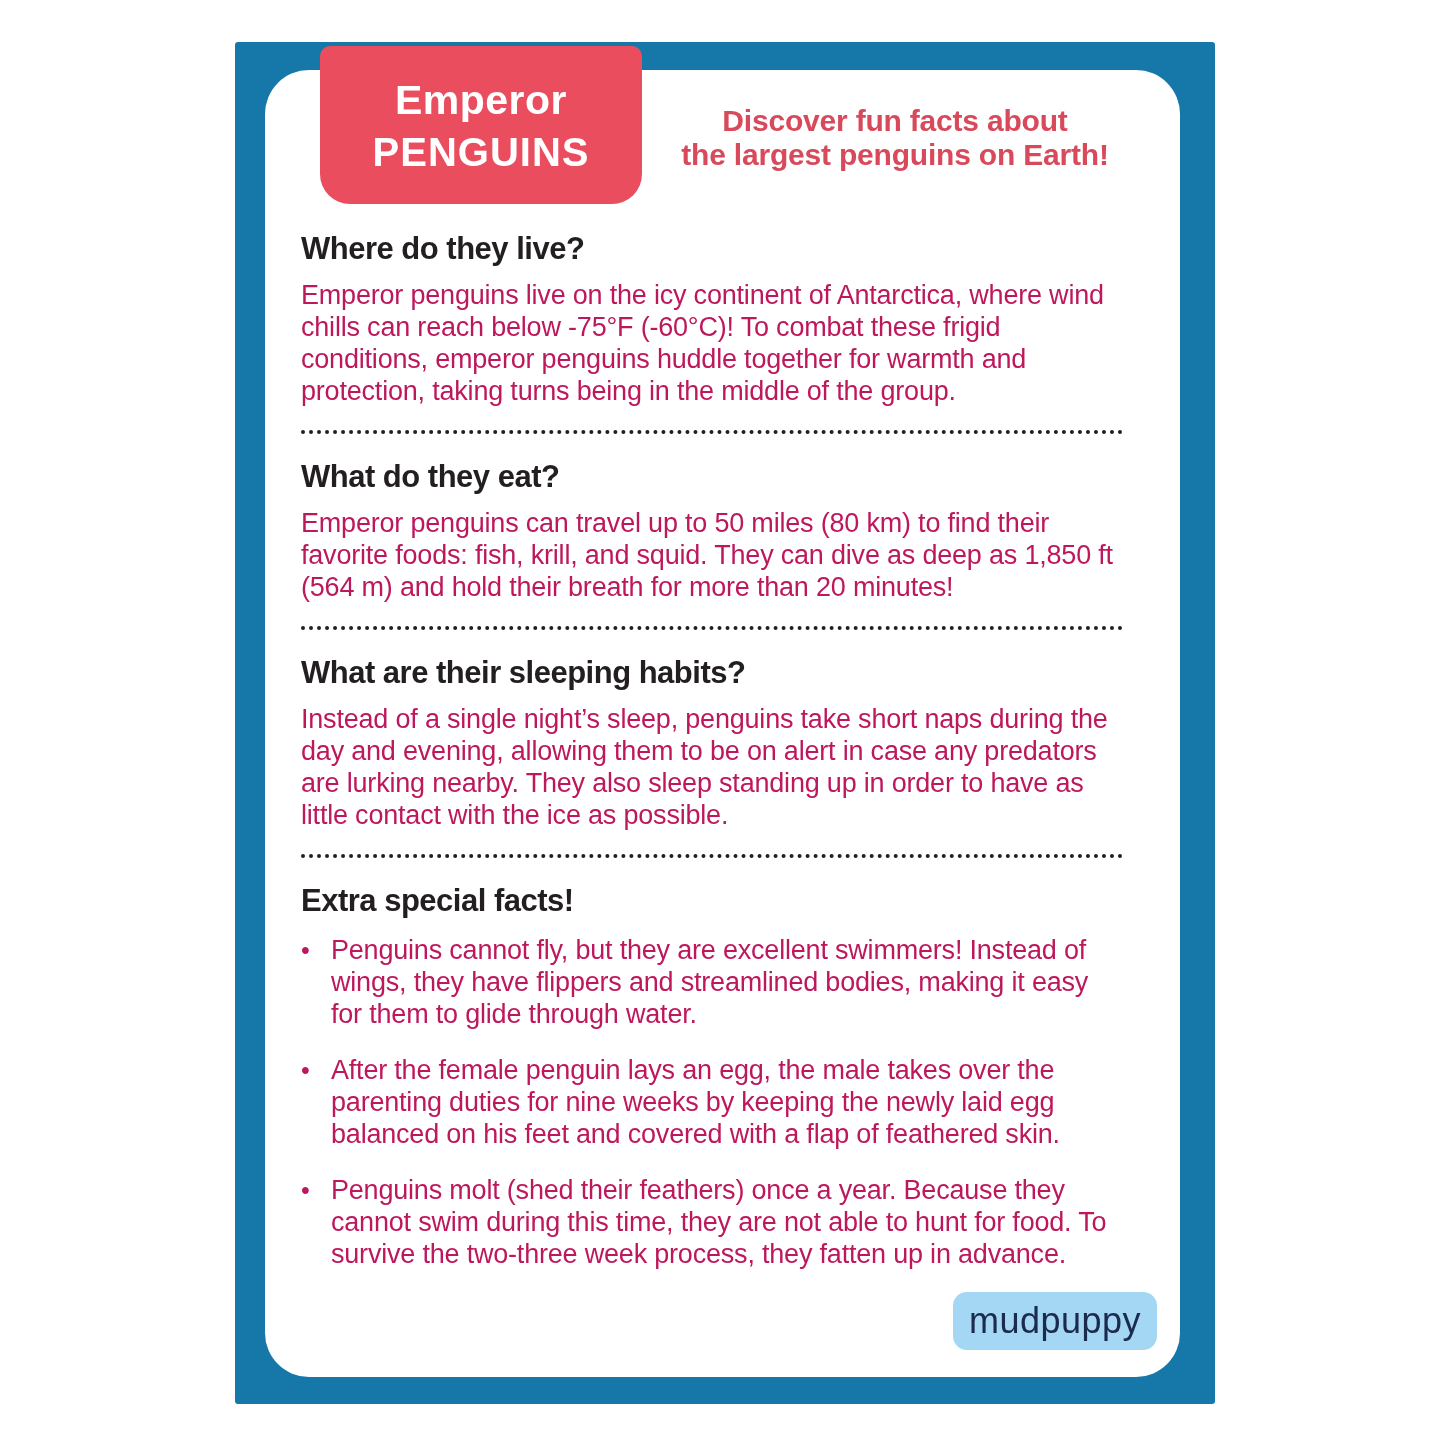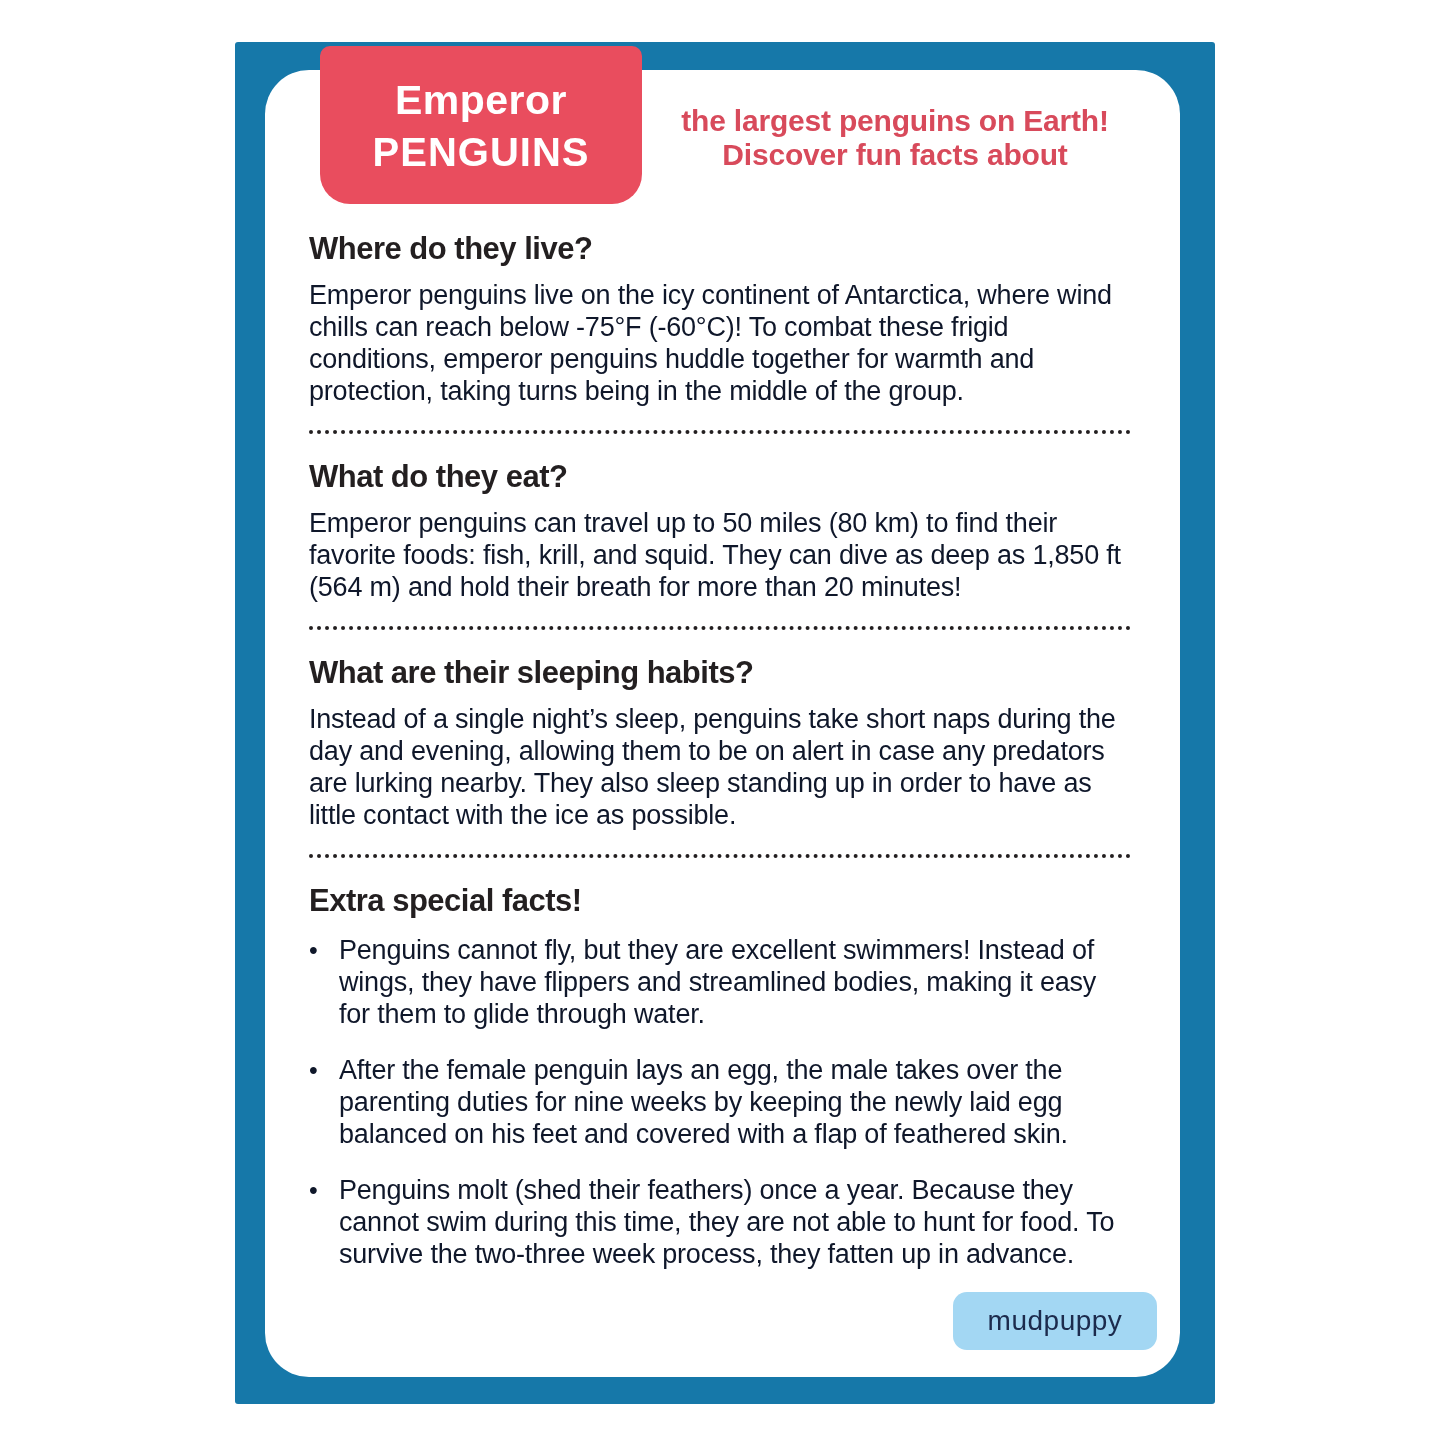--- a/index.html
+++ b/index.html
@@ -55,35 +55,35 @@
     text-align: center;
     color: #d84a5b;
     font-size: 30px; font-weight: 700;
     line-height: 34px;
     letter-spacing: -0.2px;
   }
 
   
   .content {
     position: absolute;
-    left: 309px; top: 232px;
+    left: 301px; top: 232px;
     width: 822px;
   }
   .section-heading {
     font-size: 31px; font-weight: 800;
     letter-spacing: -0.5px;
     line-height: 34px;
     color: #231f20;
     margin: 0 0 13px 0;
   }
   .body-text {
     font-size: 27px;
     line-height: 32px;
     font-weight: 500;
-    color: #0f172a;
+    color: #be185d;
     letter-spacing: -0.2px;
   }
   .divider {
     border: none;
     border-top: 4px dotted #231f20;
     margin: 23px 0 26px 0;
     height: 0;
   }
   .facts-heading { margin-bottom: 16px; margin-top: 16px; }
   .bullet-item {
@@ -100,40 +100,40 @@
 
   
   .brand-badge {
     position: absolute;
     left: 953px; top: 1292px;
     width: 204px; height: 58px;
     background: #a3d7f3;
     border-radius: 14px;
     display: flex; align-items: center; justify-content: center;
     color: #1c2b4d;
-    font-size: 28px;
+    font-size: 36px;
     font-weight: 500;
     letter-spacing: 0.5px;
   }
 </style>
 </head>
 <body>
 
 <div class="frame">
   <div class="card"></div>
 </div>
 
 <div class="title-badge">
   <div class="title-line1">Emperor</div>
   <div class="title-line2">PENGUINS</div>
 </div>
 
 <div class="tagline">
+  <div>Discover fun facts about</div>
   <div>the largest penguins on Earth!</div>
-  <div>Discover fun facts about</div>
 </div>
 
 <div class="content">
 
   <h2 class="section-heading">Where do they live?</h2>
   <p class="body-text">Emperor penguins live on the icy continent of Antarctica, where wind chills can reach below -75°F (-60°C)! To combat these frigid conditions, emperor penguins huddle together for warmth and protection, taking turns being in the middle of the group.</p>
 
   <hr class="divider">
 
   <h2 class="section-heading">What do they eat?</h2>

